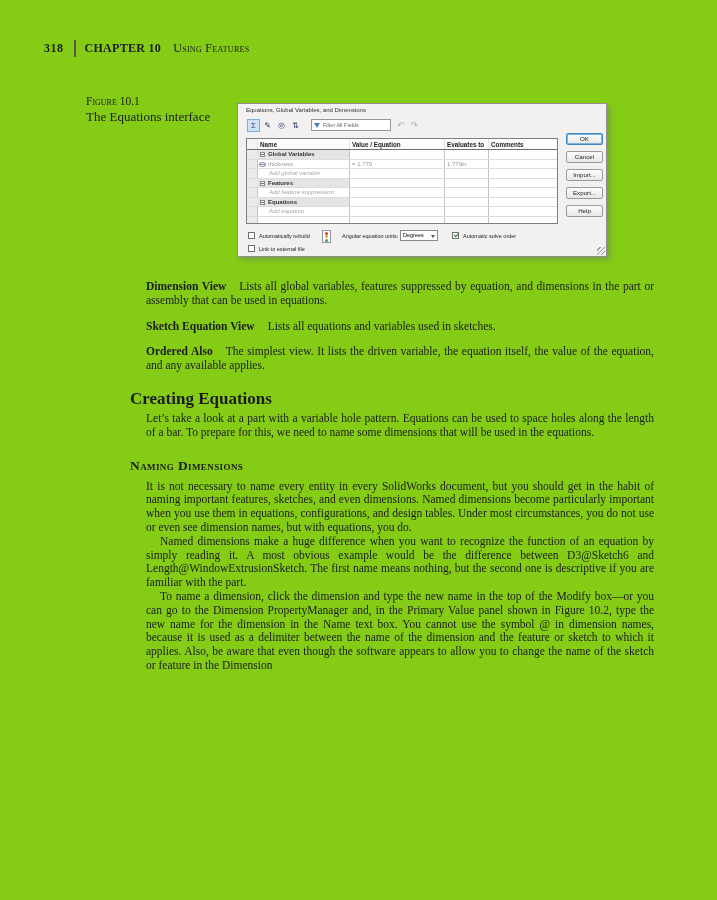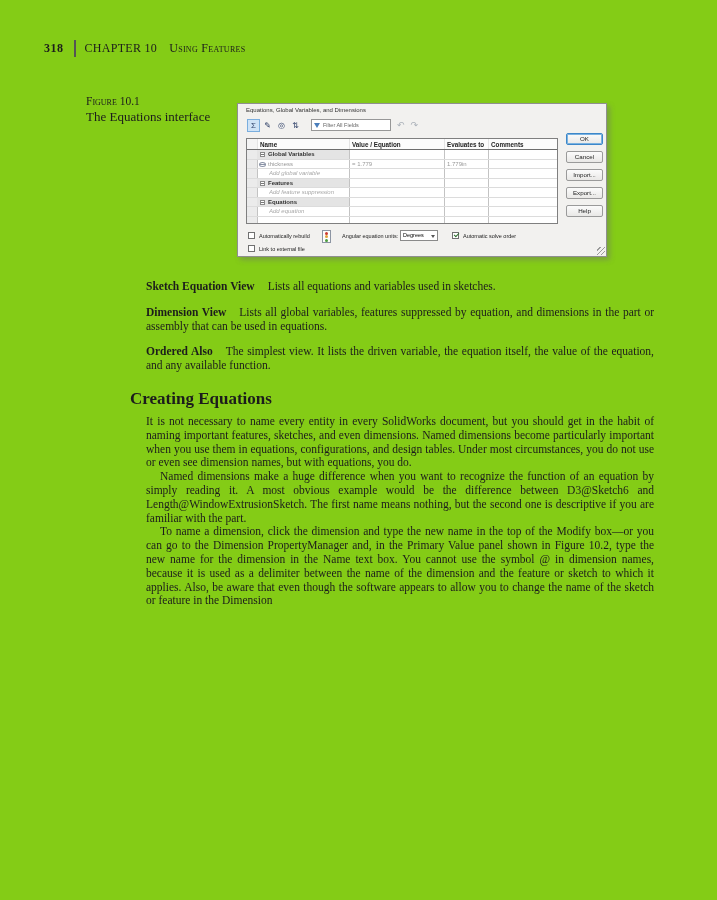--- a/index.html
+++ b/index.html
@@ -3,21 +3,21 @@
 <meta charset="utf-8">
 <style>
   html,body{margin:0;padding:0;background:#ffffff;}
   .page{position:relative;width:717px;height:900px;background:#84cc16;overflow:hidden;
         font-family:"Liberation Serif","DejaVu Serif",serif;color:#1c1c1c;}
 
   
   .runhead{position:absolute;left:44px;top:40px;display:flex;align-items:center;font-size:12px;}
   .pagenum{font-weight:bold;letter-spacing:.5px;}
   .hd-div{width:2px;height:17px;background:#555;margin:0 9px 0 10px;}
-  .chap-label{font-weight:normal;letter-spacing:.3px;}
+  .chap-label{font-weight:bold;letter-spacing:.3px;}
   .chap-title{font-variant:small-caps;margin-left:12px;font-size:12px;letter-spacing:.3px;}
 
   
   .figcap{position:absolute;left:86px;top:95px;width:145px;}
   .figlabel{font-weight:normal;font-variant:small-caps;font-size:11.5px;}
   .figtext{font-size:13px;margin-top:2px;}
 
   
   .dlg{position:absolute;left:237px;top:103px;width:368px;height:152px;
        background:#f2f1ef;border:1px solid #8f8f8f;box-shadow:3px 3px 5px rgba(110,110,110,.45);
@@ -190,29 +190,31 @@
     <button class="cb checked" style="left:214px;top:128px"></button>
     <span class="ftlabel" style="left:225px;top:129px">Automatic solve order</span>
     <button class="cb" style="left:10px;top:141px"></button>
     <span class="ftlabel" style="left:21px;top:142px">Link to external file</span>
     <span class="grip"></span>
   </div>
 
   <div class="bodycol">
 
     <p class="def">
+      <span class="term">Dimension View</span><span>Lists all global variables, features suppressed by equation, and dimensions in the part or assembly that can be used in equations.</span>
+    </p>
+    <p class="def">
       <span class="term">Sketch Equation View</span><span>Lists all equations and variables used in sketches.</span>
     </p>
     <p class="def">
-      <span class="term">Dimension View</span><span>Lists all global variables, features suppressed by equation, and dimensions in the part or assembly that can be used in equations.</span>
+      <span class="term">Ordered Also</span><span>The simplest view. It lists the driven variable, the equation itself, the value of the equation, and any available applies.</span>
     </p>
-    <p class="def">
-      <span class="term">Ordered Also</span><span>The simplest view. It lists the driven variable, the equation itself, the value of the equation, and any available function.</span>
-    </p>
 
     <h2 class="sect">Creating Equations</h2>
-
+    <p class="sectpara">Let’s take a look at a part with a variable hole pattern. Equations can be used to space holes along the length of a bar. To prepare for this, we need to name some dimensions that will be used in the equations.</p>
+
+    <h3 class="subsect">Naming Dimensions</h3>
     <p class="first">It is not necessary to name every entity in every SolidWorks document, but you should get in the habit of naming important features, sketches, and even dimensions. Named dimensions become particularly important when you use them in equations, configurations, and design tables. Under most circumstances, you do not use or even see dimension names, but with equations, you do.</p>
     <p class="indent">Named dimensions make a huge difference when you want to recognize the function of an equation by simply reading it. A most obvious example would be the difference between D3@Sketch6 and Length@WindowExtrusionSketch. The first name means nothing, but the second one is descriptive if you are familiar with the part.</p>
     <p class="indent">To name a dimension, click the dimension and type the new name in the top of the Modify box—or you can go to the Dimension PropertyManager and, in the Primary Value panel shown in Figure 10.2, type the new name for the dimension in the Name text box. You cannot use the symbol @ in dimension names, because it is used as a delimiter between the name of the dimension and the feature or sketch to which it applies. Also, be aware that even though the software appears to allow you to change the name of the sketch or feature in the Dimension</p>
   </div>
 
 </div>
 
 </body></html>

